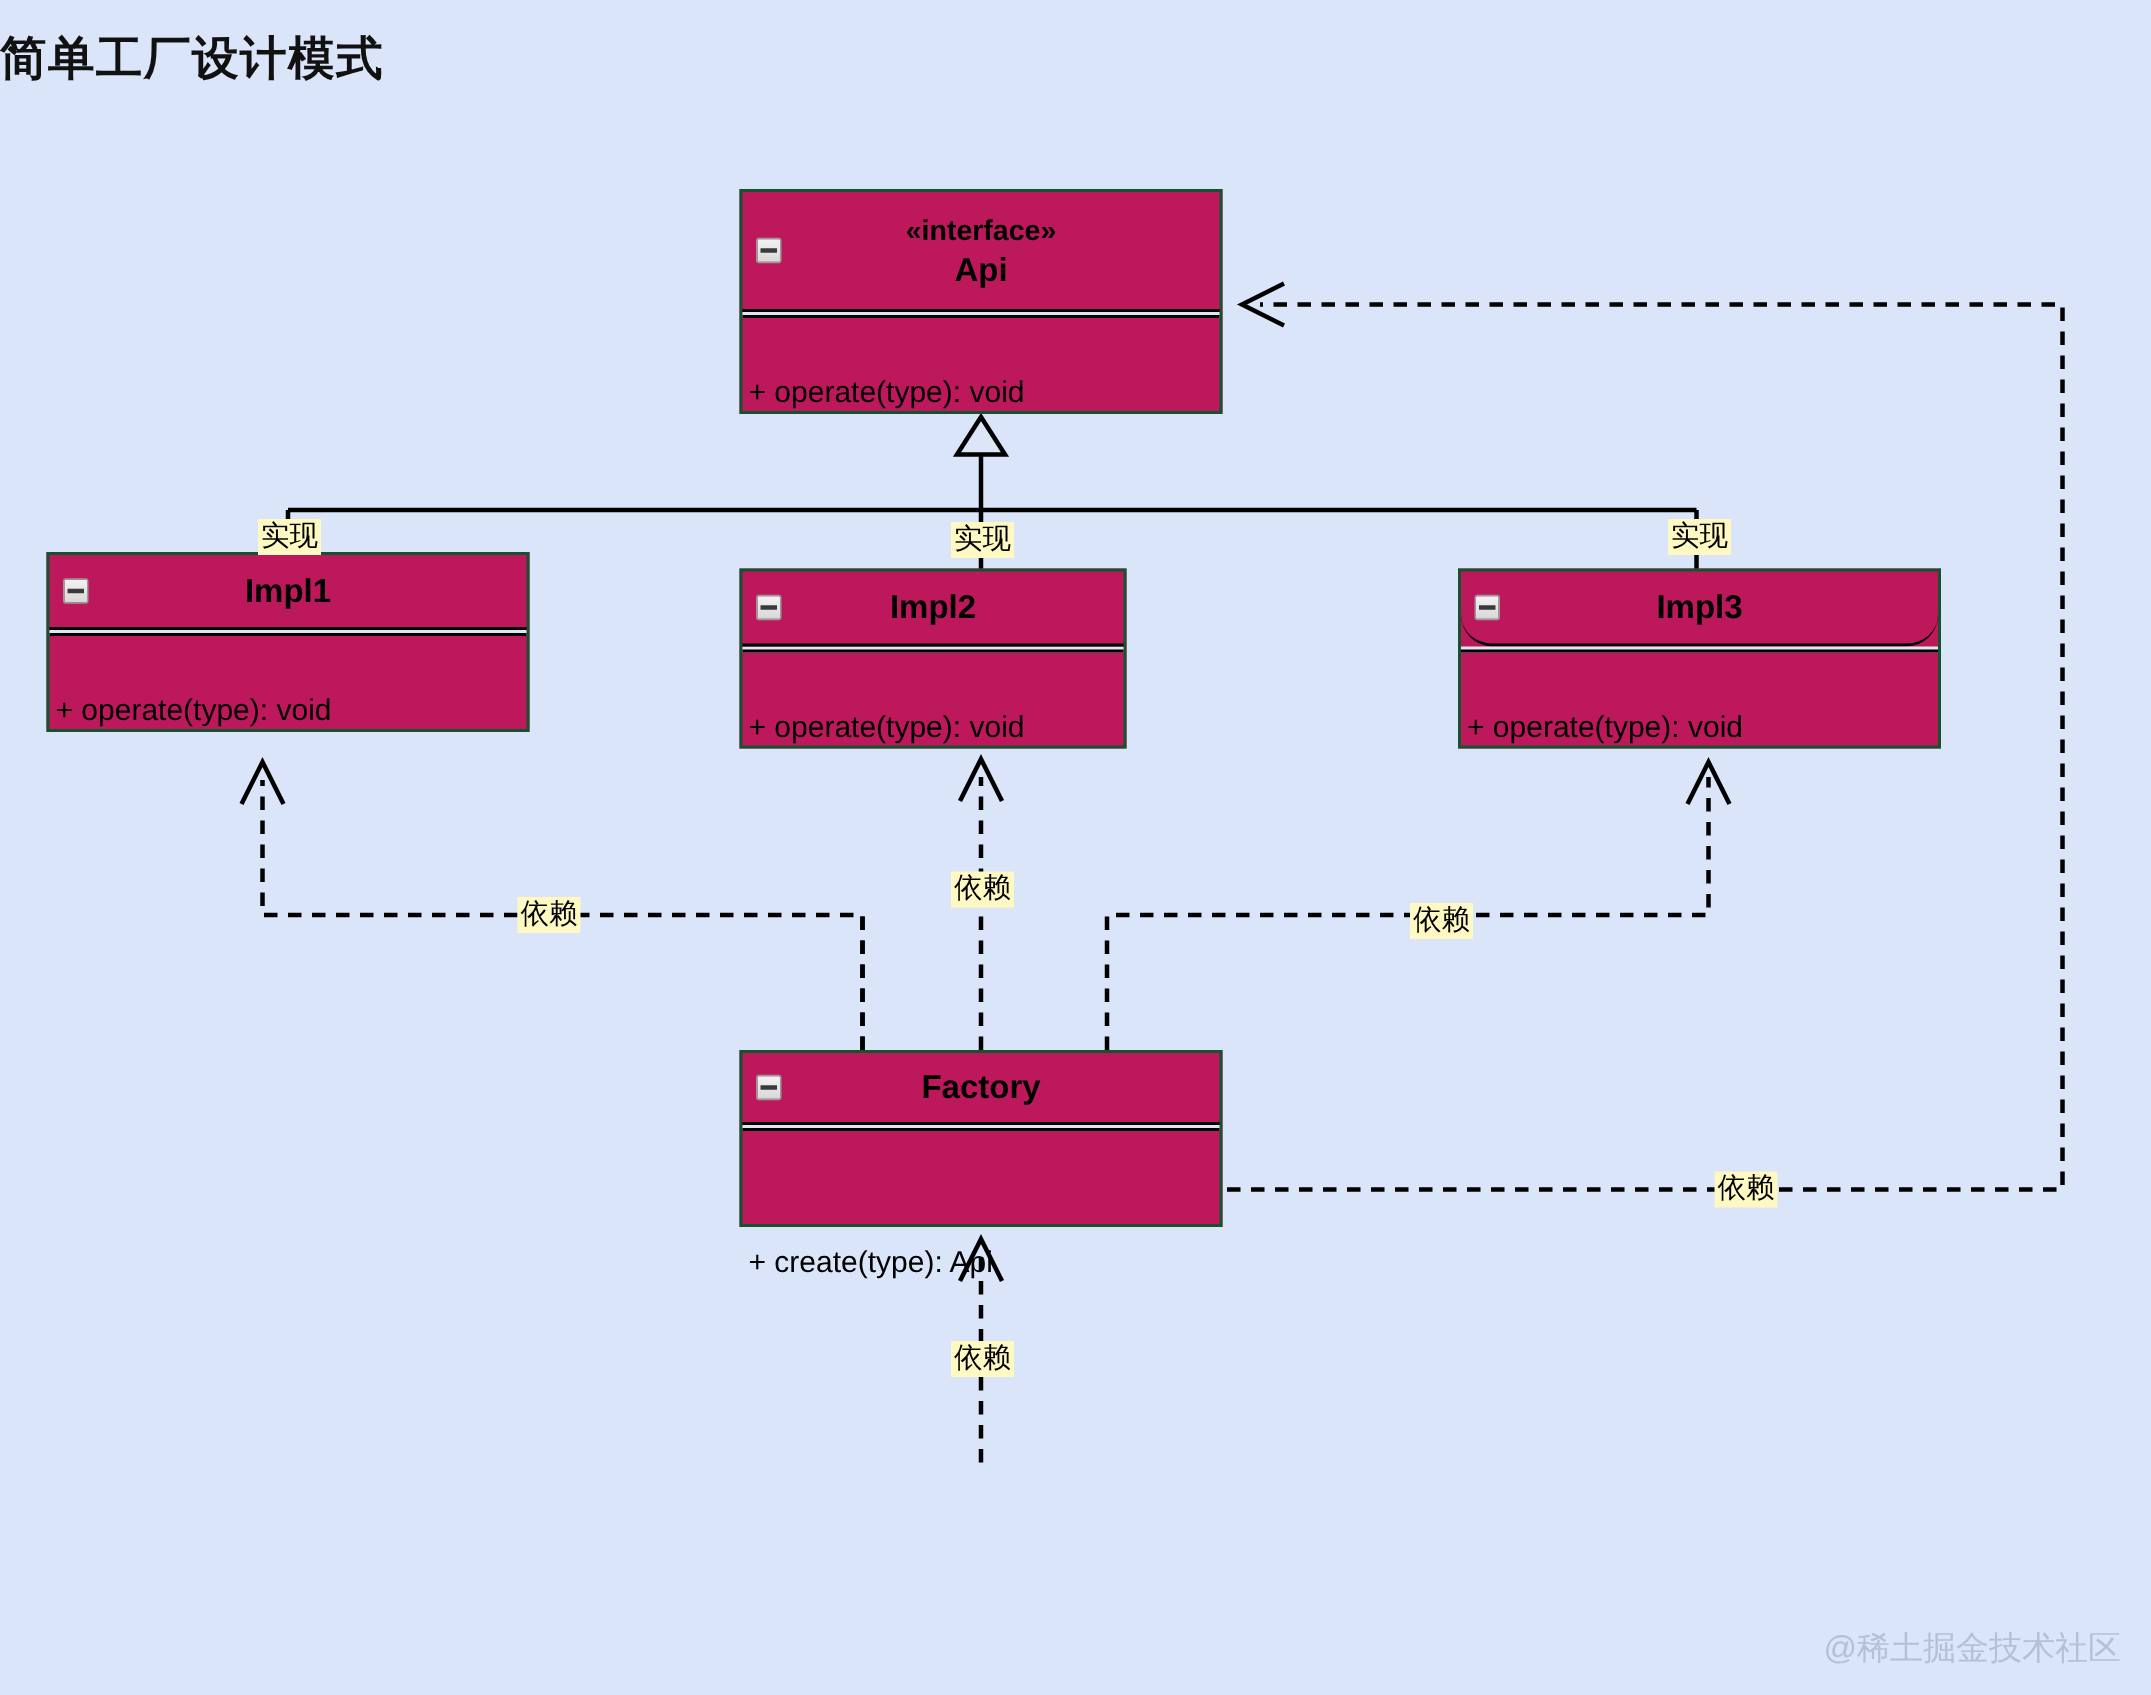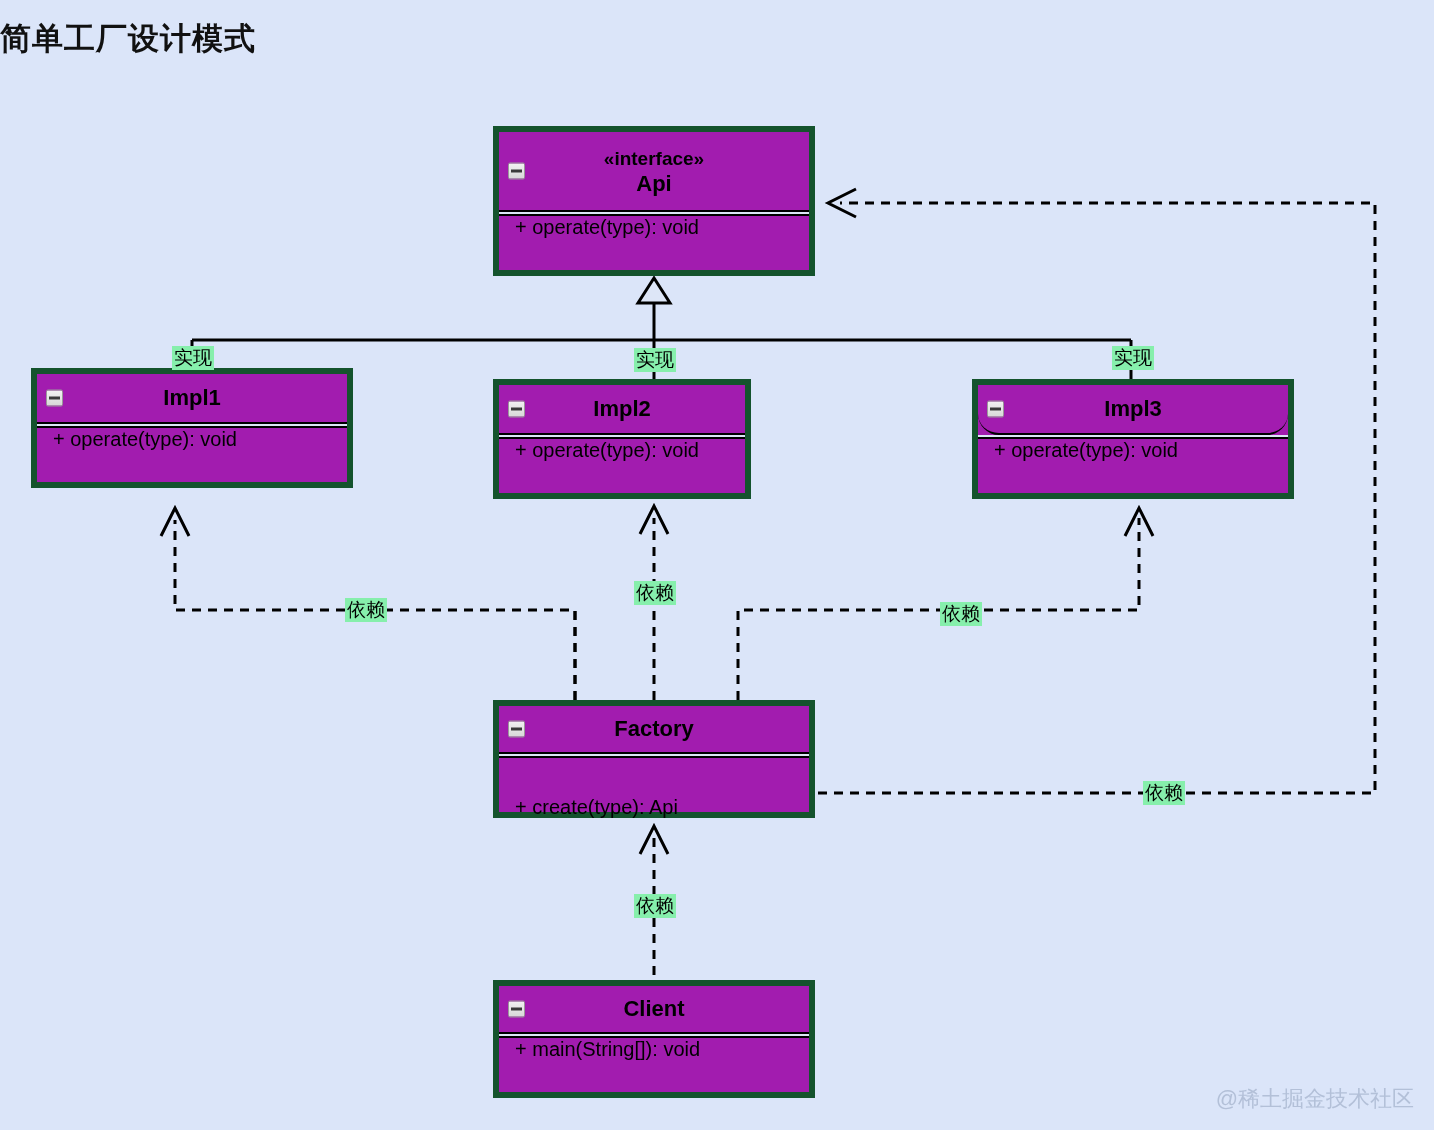--- a/index.html
+++ b/index.html
@@ -33,22 +33,22 @@
   svg.wires {
     position: absolute;
     left: 0;
     top: 0;
     width: 1434px;
     height: 1130px;
     pointer-events: none;
   }
   .uml-box {
     position: absolute;
-    background: #a21caf;
-    border: 6px solid #14532d;
+    background: #be185d;
+    border: 2px solid #14532d;
     box-sizing: border-box;
   }
   .uml-header {
     position: relative;
     box-sizing: border-box;
     border-bottom: 2px solid #000;
     display: flex;
     align-items: center;
     justify-content: center;
     flex-direction: column;
@@ -69,22 +69,22 @@
   .uml-stereotype {
     font-size: 19px;
     font-weight: bold;
     color: #000;
     line-height: 25px;
     text-align: center;
   }
   .uml-ops {
     box-sizing: border-box;
     display: flex;
-    align-items: flex-start;
-    padding-left: 16px;
+    align-items: flex-end;
+    padding-left: 4px;
   }
   .uml-op {
     font-size: 20px;
     color: #000;
     white-space: nowrap;
   }
   .minus-icon {
     position: absolute;
     left: 9px;
     top: 50%;
@@ -100,21 +100,21 @@
     content: "";
     position: absolute;
     left: 2px;
     right: 2px;
     top: 6px;
     height: 3px;
     background: #3a3a3a;
   }
   .edge-label {
     position: absolute;
-    background: #86efac;
+    background: #fef9c3;
     font-size: 19px;
     color: #000;
     line-height: 24px;
     padding: 0 2px;
     white-space: nowrap;
     transform: translate(-50%, -50%);
   }
   .watermark {
     position: absolute;
     right: 20px;
@@ -210,30 +210,20 @@
     <div class="uml-header" style="height:48px;">
       <span class="minus-icon"></span>
       <div class="uml-title">Factory</div>
     </div>
     <div class="uml-sep"></div>
     <div class="uml-ops" style="height:62px;margin-top:38px;">
       <span class="uml-op">+ create(type): Api</span>
     </div>
   </div>
 
-  <div class="uml-box" style="left:493px; top:980px; width:322px; height:118px;">
-    <div class="uml-header" style="height:48px;">
-      <span class="minus-icon"></span>
-      <div class="uml-title">Client</div>
-    </div>
-    <div class="uml-sep"></div>
-    <div class="uml-ops" style="height:62px;">
-      <span class="uml-op">+ main(String[]): void</span>
-    </div>
-  </div>
 
   <div class="edge-label" style="left:193px; top:358px;">实现</div>
   <div class="edge-label" style="left:655px; top:360px;">实现</div>
   <div class="edge-label" style="left:1133px; top:358px;">实现</div>
   <div class="edge-label" style="left:366px; top:610px;">依赖</div>
   <div class="edge-label" style="left:655px; top:593px;">依赖</div>
   <div class="edge-label" style="left:961px; top:614px;">依赖</div>
   <div class="edge-label" style="left:1164px; top:793px;">依赖</div>
   <div class="edge-label" style="left:655px; top:906px;">依赖</div>
 

